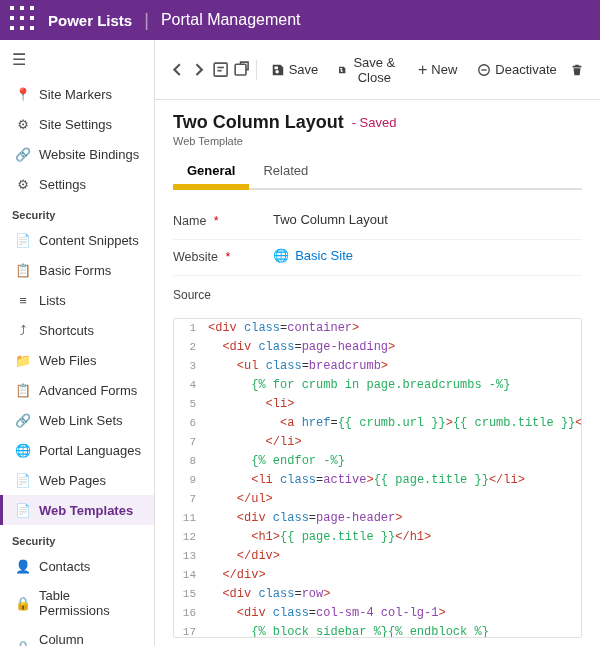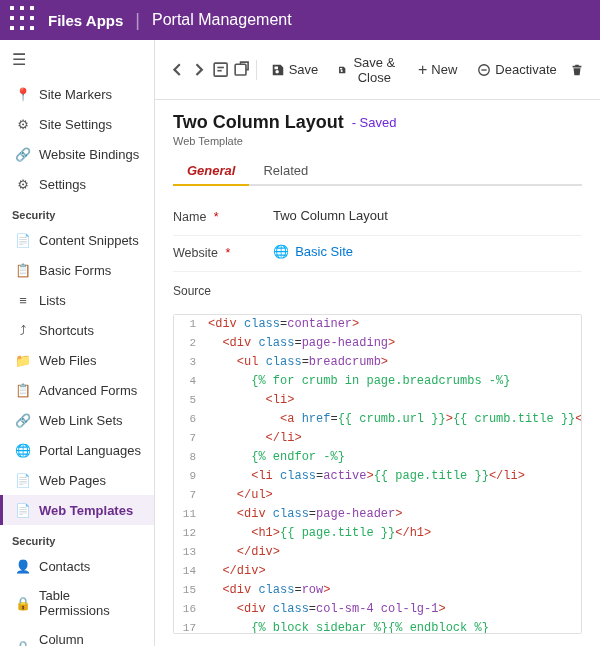--- a/index.html
+++ b/index.html
@@ -101,32 +101,32 @@
     .toolbar-separator { width: 1px; height: 20px; background: #e0e0e0; margin: 0 2px; }
 
     
     .page-header {
       padding: 12px 18px 0 18px;
       background: white;
       flex-shrink: 0;
     }
     .page-title-row { display: flex; align-items: center; gap: 8px; }
     .page-title { font-size: 18px; font-weight: 600; color: #1a1a1a; }
-    .page-saved { font-size: 13px; color: #6d28d9; }
+    .page-saved { font-size: 13px; color: #be185d; }
     .page-subtitle { font-size: 11px; color: #666; margin-top: 2px; }
     .tabs { display: flex; gap: 0; margin-top: 10px; border-bottom: 2px solid #e0e0e0; }
     .tab {
       padding: 6px 14px;
       font-size: 13px;
       cursor: pointer;
       color: #555;
       border-bottom: 2px solid transparent;
       margin-bottom: -2px;
     }
-    .tab.active { color: #b91c1c; border-bottom: 2px solid #eab308; font-weight: 600; font-style: italic; }
+    .tab.active { color: #000000; border-bottom: 6px solid #eab308; font-weight: 600; }
 
     
     .form-area {
       padding: 14px 18px;
       background: white;
       overflow-y: auto;
       flex: 1;
     }
     .form-row {
       display: flex;
@@ -187,21 +187,21 @@
     <div class="topnav-grid-dot"></div>
       <div class="topnav-grid-dot"></div>
       <div class="topnav-grid-dot"></div>
     <div class="topnav-grid-dot"></div>
       <div class="topnav-grid-dot"></div>
       <div class="topnav-grid-dot"></div>
     <div class="topnav-grid-dot"></div>
       <div class="topnav-grid-dot"></div>
       <div class="topnav-grid-dot"></div>
   </div>
-  <span class="topnav-appname">Files Apps</span>
+  <span class="topnav-appname">Power Lists</span>
   <span class="topnav-separator">|</span>
   <span class="topnav-module">Portal Management</span>
 </div>
 
 <div class="main-layout">
 
   <div class="sidebar">
     <div class="sidebar-hamburger">☰</div>
 
     <div class="sidebar-item">

